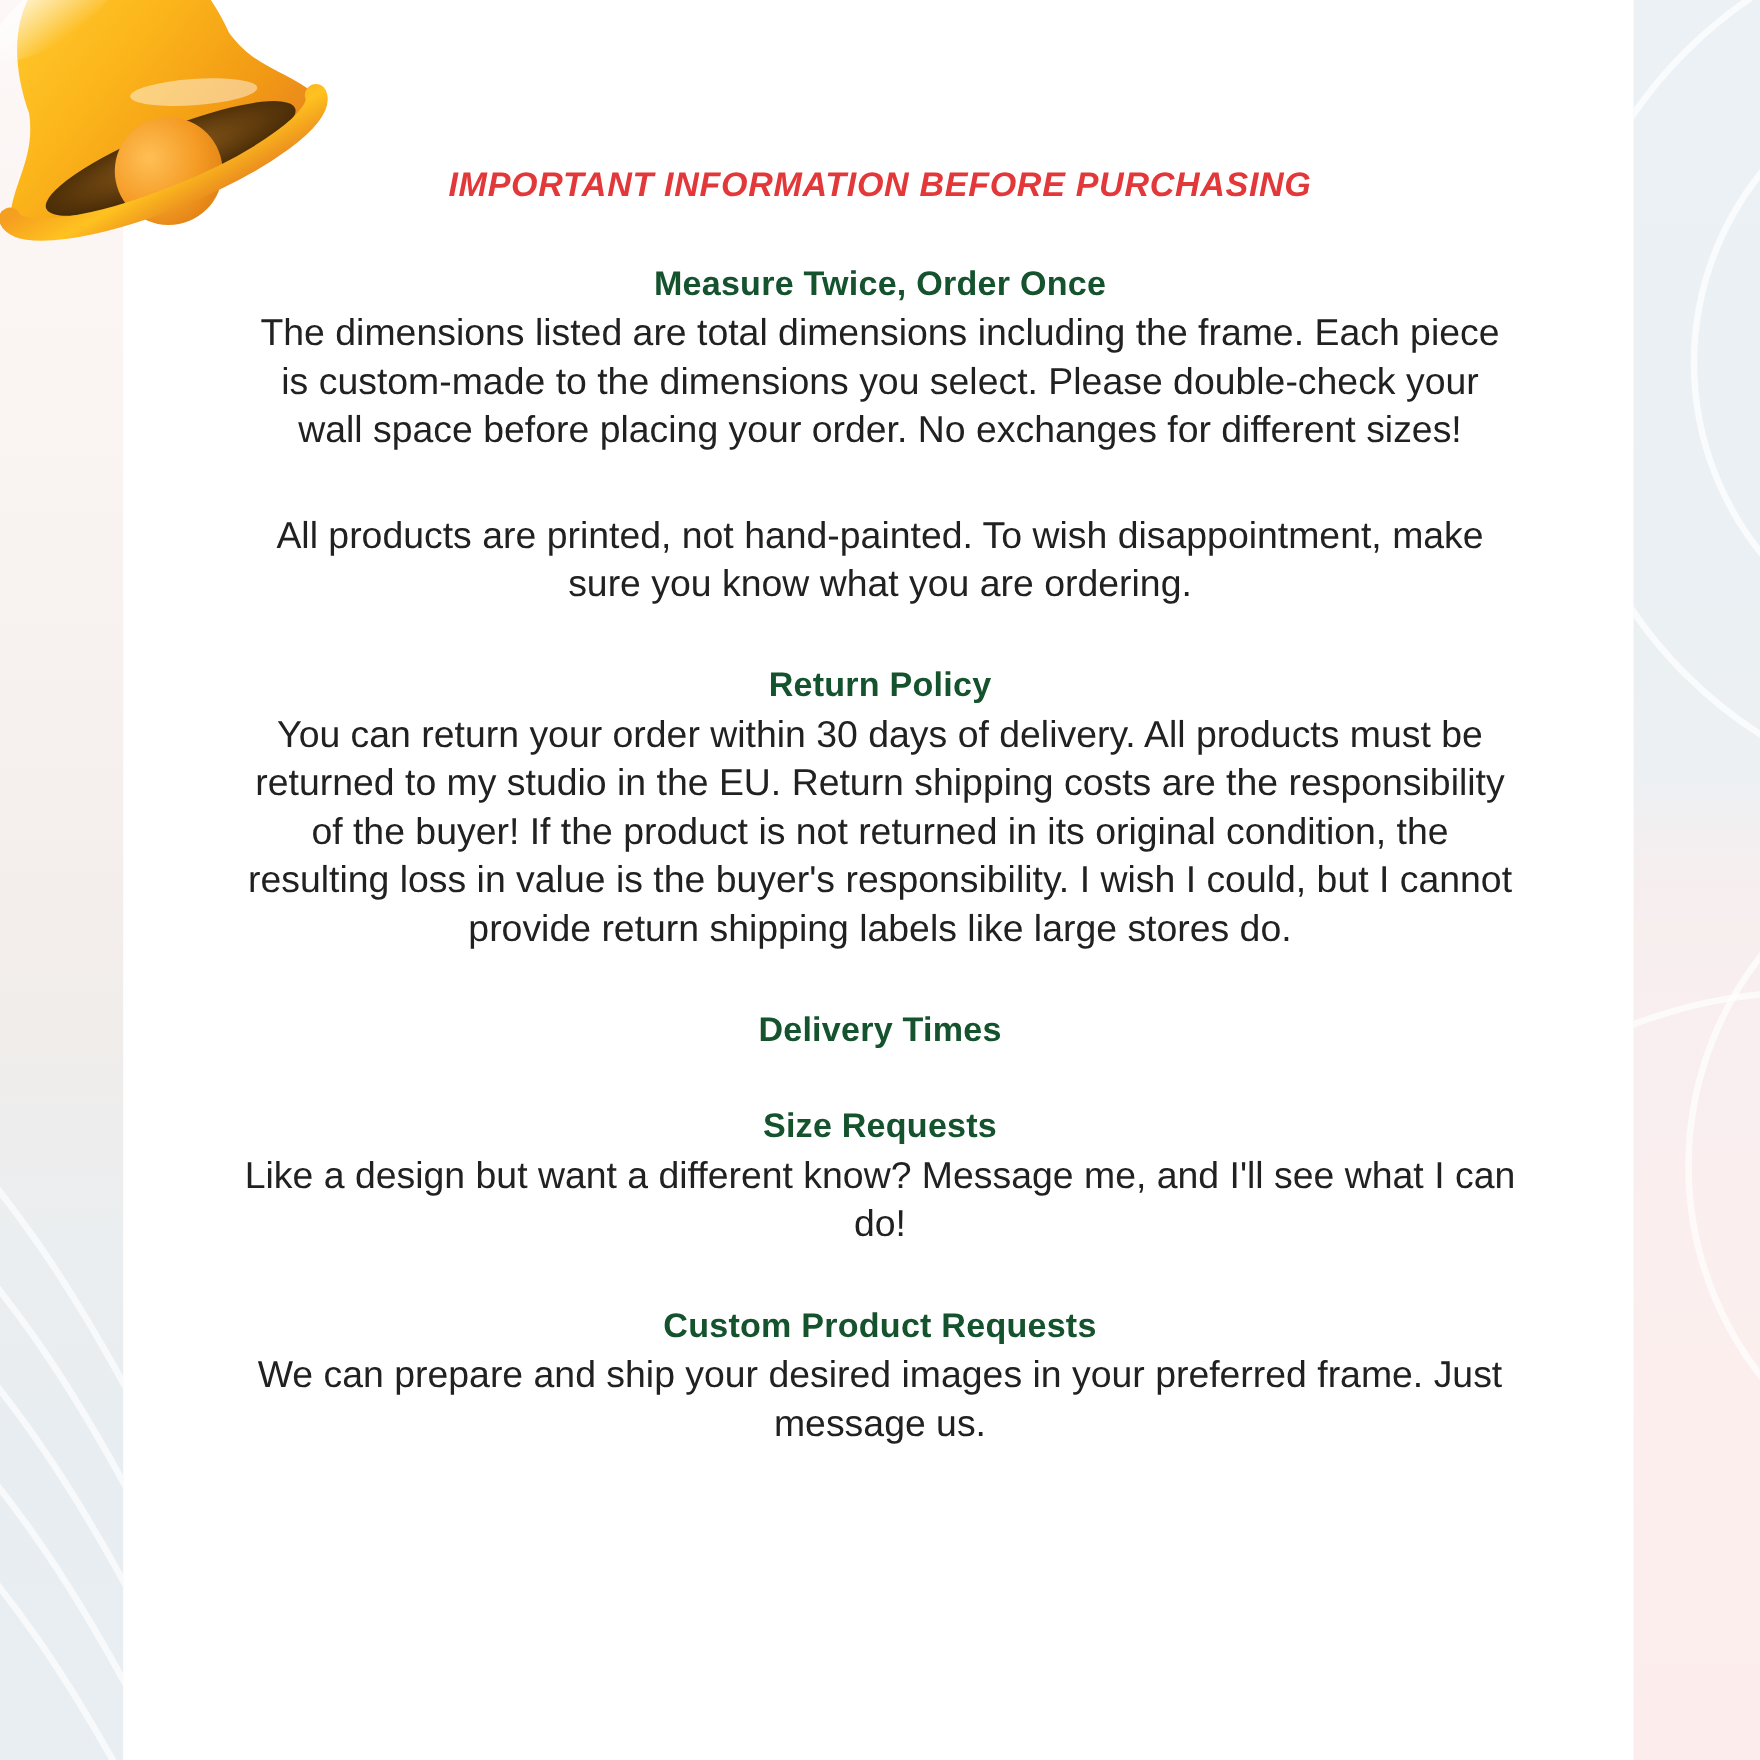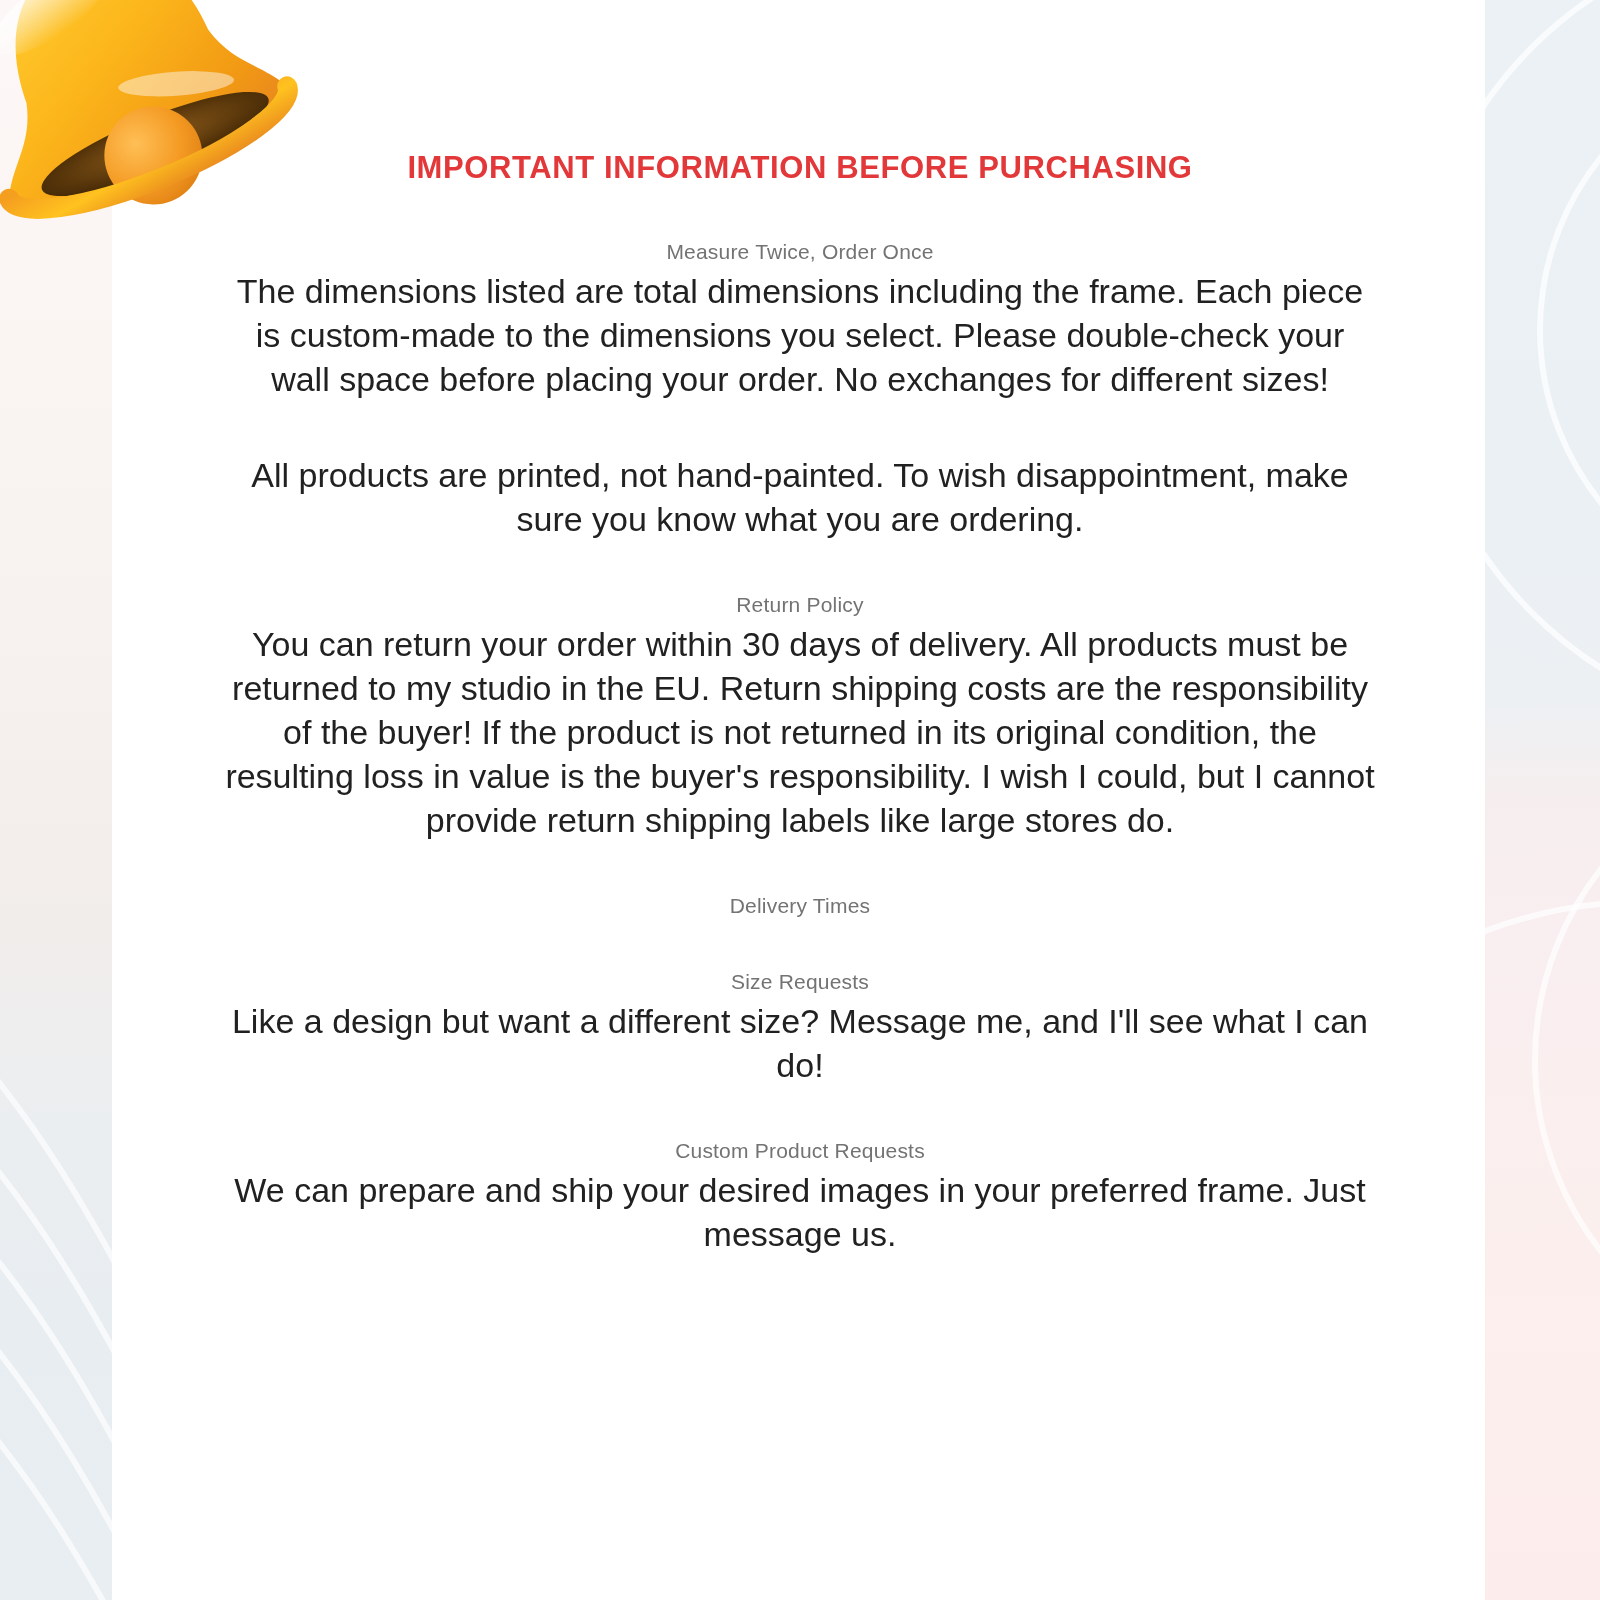--- a/index.html
+++ b/index.html
@@ -40,25 +40,26 @@
   .content {
     position: absolute; left: 0; right: 0; top: 0;
     padding-top: 150px;
     text-align: center;
   }
   .content-inner { width: 1280px; margin: 0 auto; }
   h1.page-title {
     margin: 0 0 54px 0;
     font-size: 31px; font-weight: 700; letter-spacing: 0.6px;
     color: #e3383a;
+    font-style: italic;
   }
   section.policy { margin: 0 0 52px 0; }
   section.policy h2 {
     margin: 0 0 5px 0;
-    font-size: 21px; font-weight: 400; color: #737373;
+    font-size: 31px; font-weight: 700; color: #14532d;
     letter-spacing: 0.2px;
   }
   section.policy p {
     margin: 0;
     font-size: 34px; line-height: 44px; font-weight: 400;
     color: #212121;
     white-space: pre-line;
   }
 </style>
 </head>
@@ -163,21 +164,21 @@
 resulting loss in value is the buyer's responsibility. I wish I could, but I cannot
 provide return shipping labels like large stores do.</p>
       </section>
 
       <section class="policy">
         <h2>Delivery Times</h2>
       </section>
 
       <section class="policy">
         <h2>Size Requests</h2>
-        <p>Like a design but want a different size? Message me, and I'll see what I can
+        <p>Like a design but want a different know? Message me, and I'll see what I can
 do!</p>
       </section>
 
       <section class="policy">
         <h2>Custom Product Requests</h2>
         <p>We can prepare and ship your desired images in your preferred frame. Just
 message us.</p>
       </section>
     </div>
   </main>

